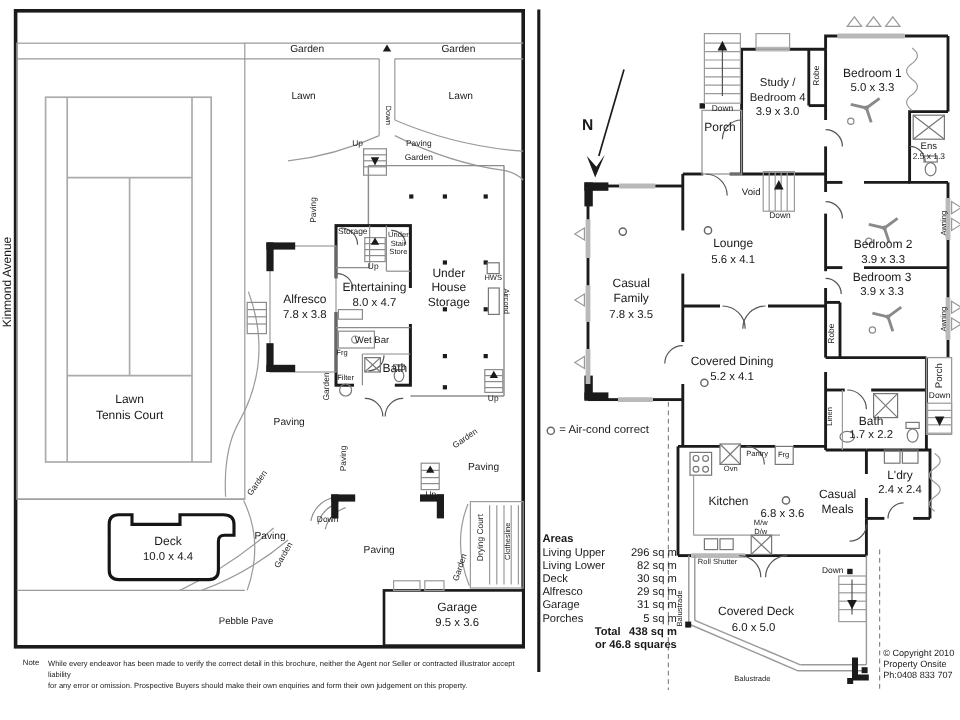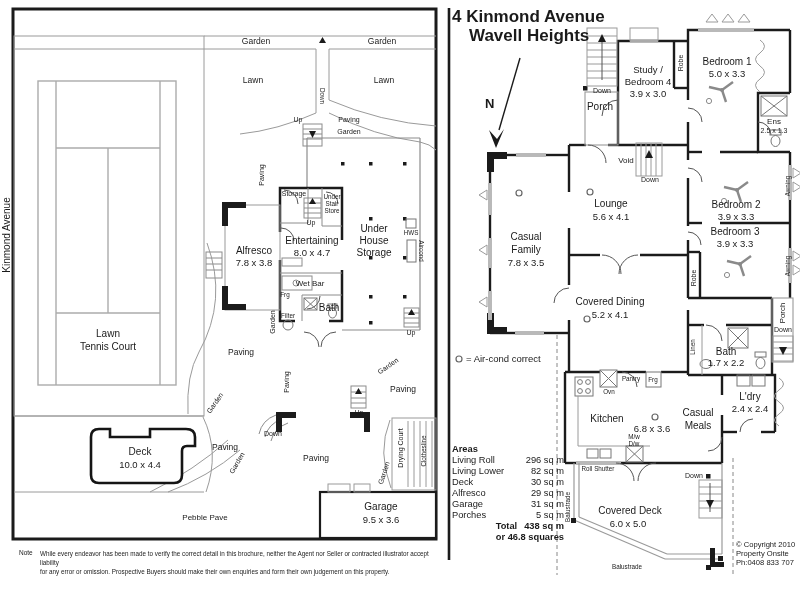--- a/index.html
+++ b/index.html
@@ -503,22 +503,20 @@
 <div class="lbl" style="left:403px;top:389px">Paving</div>
 <div class="lbl s7" style="left:384px;top:473px;transform:translate(-50%,-50%) rotate(-72deg)">Garden</div>
 <div class="lbl v s7" style="left:401px;top:448px">Drying Court</div>
 <div class="lbl v s6" style="left:424px;top:451px">Clothesline</div>
 <div class="lbl r10" style="left:140px;top:452px">Deck</div>
 <div class="lbl r95" style="left:140px;top:465px">10.0 x 4.4</div>
 <div class="lbl r10" style="left:381px;top:507px">Garage</div>
 <div class="lbl r95" style="left:381px;top:520px">9.5 x 3.6</div>
 <div class="lbl s8" style="left:205px;top:518px">Pebble Pave</div>
 
-<div class="title1">4 Kinmond Avenue</div>
-<div class="title2">Wavell Heights</div>
 <div class="north">N</div>
 
 <div class="lbl r10" style="left:600px;top:107px">Porch</div>
 <div class="lbl s7" style="left:602px;top:91px">Down</div>
 <div class="lbl r95" style="left:648px;top:70px">Study /</div>
 <div class="lbl r95" style="left:648px;top:82px">Bedroom 4</div>
 <div class="lbl r95" style="left:648px;top:94px">3.9 x 3.0</div>
 <div class="lbl v s7" style="left:681px;top:63px">Robe</div>
 <div class="lbl r10" style="left:727px;top:62px">Bedroom 1</div>
 <div class="lbl r95" style="left:727px;top:74px">5.0 x 3.3</div>
@@ -560,21 +558,21 @@
 <div class="lbl s6" style="left:598px;top:469px">Roll Shutter</div>
 <div class="lbl s7" style="left:694px;top:476px">Down</div>
 <div class="lbl r10" style="left:630px;top:511px">Covered Deck</div>
 <div class="lbl r95" style="left:628px;top:524px">6.0 x 5.0</div>
 <div class="lbl v s6" style="left:568px;top:507px">Balustrade</div>
 <div class="lbl s6" style="left:627px;top:567px">Balustrade</div>
 
 <div class="areas">
   <div class="areas-h">Areas</div>
   <div class="arow">
-        <span>Living Roll</span>
+        <span>Living Upper</span>
         <span>296 sq m</span>
       </div>
   <div class="arow">
         <span>Living Lower</span>
         <span>82 sq m</span>
       </div>
   <div class="arow">
         <span>Deck</span>
         <span>30 sq m</span>
       </div>

